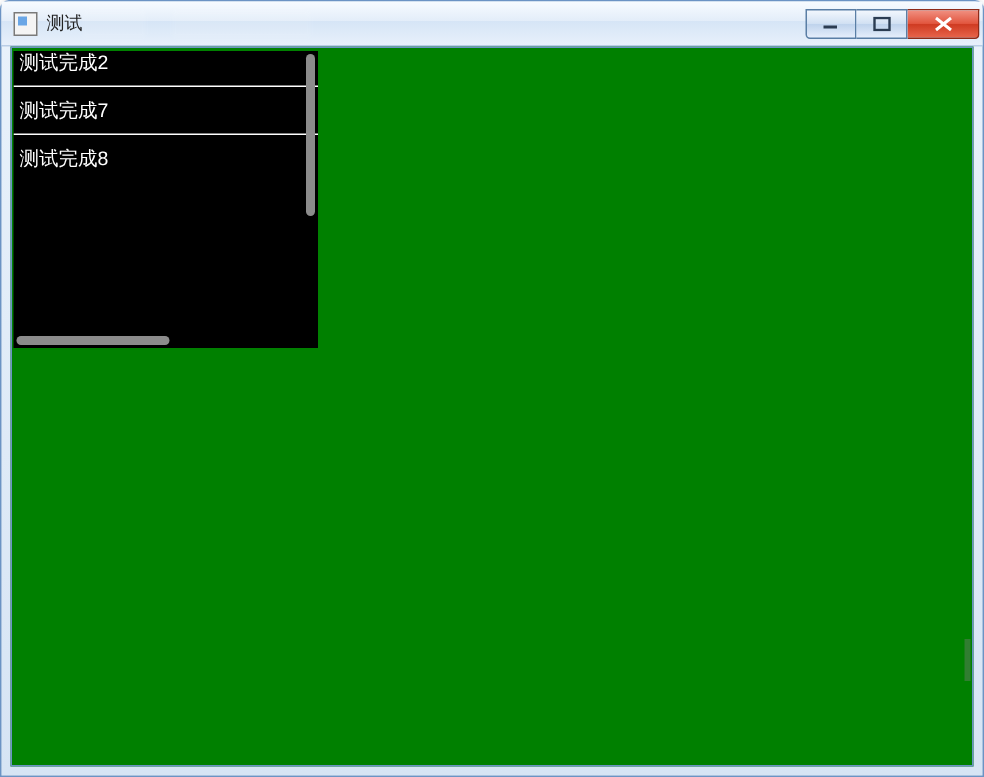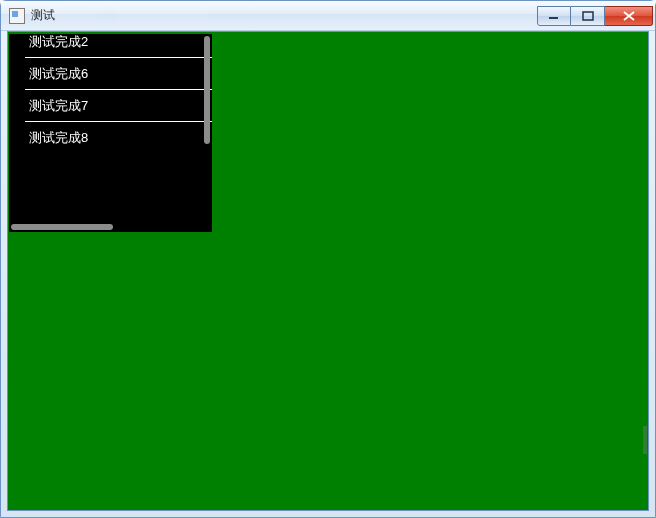--- a/index.html
+++ b/index.html
@@ -93,21 +93,21 @@
       position: absolute;
       left: 1px;
       top: 2px;
       width: 203px;
       height: 198px;
       background: #000;
       overflow: hidden;
     }
     .listbox-inner{
       position: absolute;
-      left:16px; right:0;
+      left:0; right:0;
     }
     .list-item {
       height: 32px;
       line-height: 32px;
       padding: 0 4px;
       color: #fff;
       font-size: 13px;
       border-bottom: 1px solid #fff;
       white-space: nowrap;
     }
@@ -169,21 +169,20 @@
           <path d="M2 1 L12 9 M12 1 L2 9" stroke="#fff" stroke-width="2"></path>
         </svg>
       </div>
     </div>
   </div>
 
   <div class="client">
     <div class="listbox">
       <div class="listbox-inner" id="listbox-inner" style="top: -8px;">
           <div class="list-item">测试完成2</div>
-          <div class="list-item">测试完成6</div>
           <div class="list-item">测试完成7</div>
           <div class="list-item">测试完成8</div>
         </div>
       <div class="scrollbar"></div>
       <div class="hscrollbar"></div>
     </div>
     <div class="outer-resize"></div>
   </div>
 </div>
 

